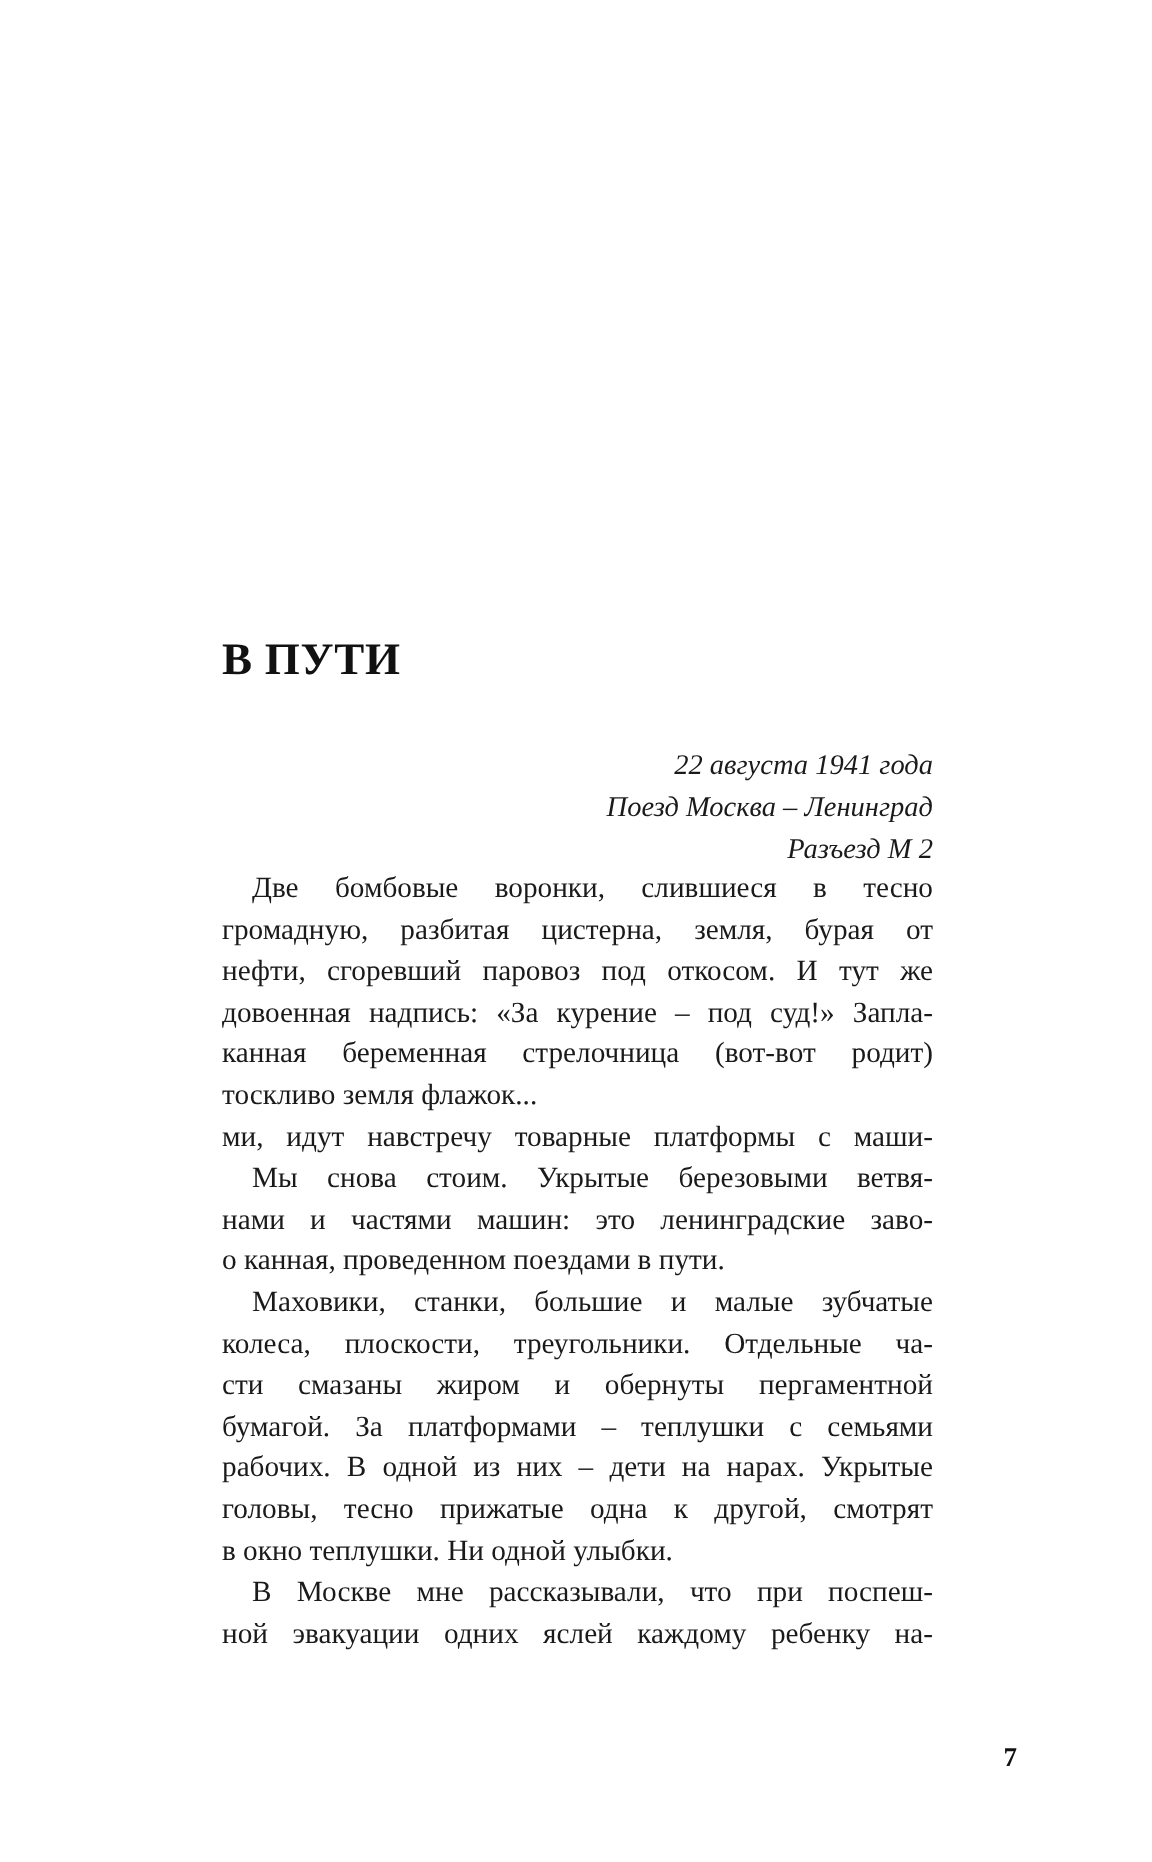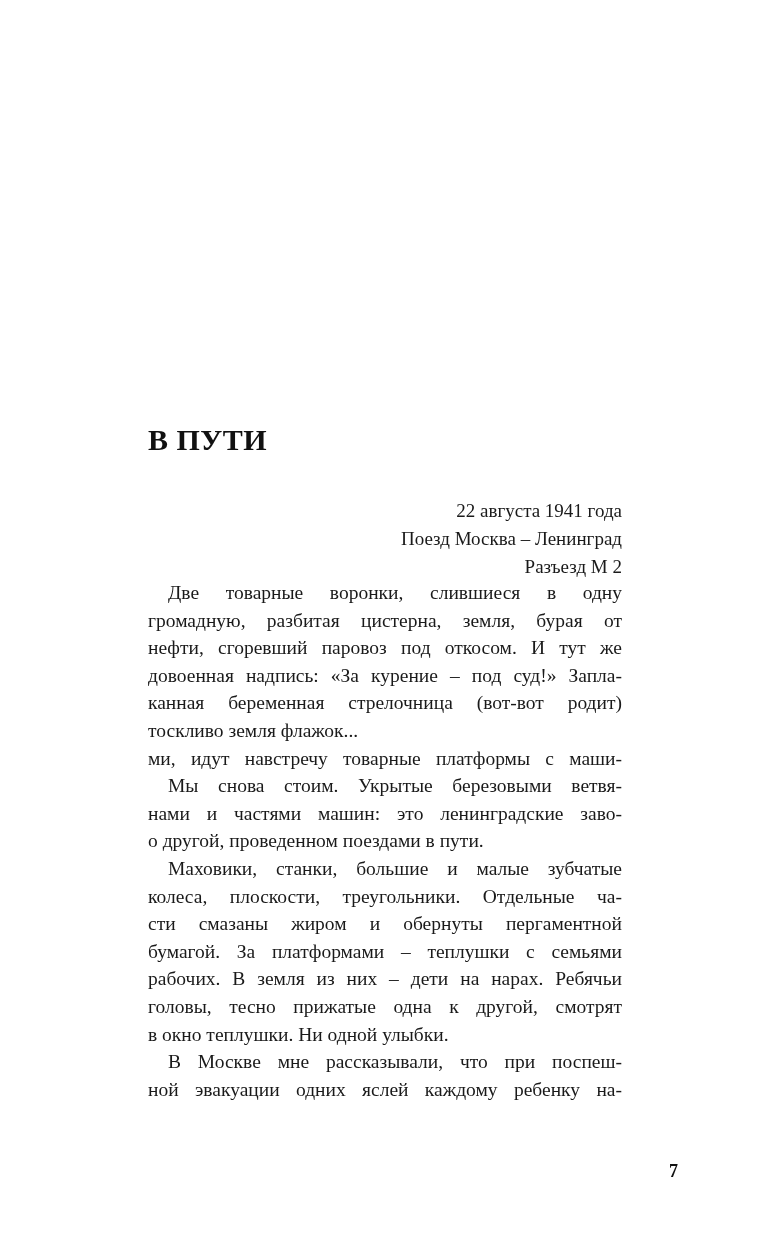--- a/index.html
+++ b/index.html
@@ -5,21 +5,21 @@
     html, body { margin: 0; padding: 0; background: #ffffff; }
     body { width: 768px; height: 1241px; position: relative; overflow: hidden; color: #1a1a1a; }
     .title {
       position: absolute; left: 148px; top: 423px;
       font-family: "Liberation Serif", serif; font-weight: bold;
       font-size: 30px; letter-spacing: 0.5px; color: #111;
       margin: 0;
     }
     .epigraph {
       position: absolute; right: 146px; top: 497px;
-      font-family: "Liberation Serif", serif; 
+      font-family: "Liberation Serif", serif; font-style: italic;
       font-size: 19px; line-height: 28px; text-align: right; color: #1a1a1a;
     }
     .epigraph div { white-space: nowrap; }
     .body-text {
       position: absolute; left: 148px; top: 579px; width: 474px;
       font-family: "Liberation Serif", serif; font-size: 19.5px; color: #1a1a1a;
     }
     .line {
       height: 27.6px; line-height: 27.6px; white-space: nowrap;
       text-align: justify; text-align-last: justify;
@@ -36,34 +36,34 @@
 
 <h1 class="title">В ПУТИ</h1>
 
 <div class="epigraph">
   <div>22 августа 1941 года</div>
   <div>Поезд Москва – Ленинград</div>
   <div>Разъезд М 2</div>
 </div>
 
 <div class="body-text" id="body-text">
-    <div class="line indent">Две товарные воронки, слившиеся в одну</div>
+    <div class="line indent">Две бомбовые воронки, слившиеся в тесно</div>
     <div class="line">громадную, разбитая цистерна, земля, бурая от</div>
     <div class="line">нефти, сгоревший паровоз под откосом. И тут же</div>
     <div class="line">довоенная надпись: «За курение – под суд!» Запла-</div>
     <div class="line">канная беременная стрелочница (вот-вот родит)</div>
     <div class="line last">тоскливо земля флажок...</div>
     <div class="line">ми, идут навстречу товарные платформы с маши-</div>
     <div class="line indent">Мы снова стоим. Укрытые березовыми ветвя-</div>
     <div class="line">нами и частями машин: это ленинградские заво-</div>
-    <div class="line last">о другой, проведенном поездами в пути.</div>
+    <div class="line last">о канная, проведенном поездами в пути.</div>
     <div class="line indent">Маховики, станки, большие и малые зубчатые</div>
     <div class="line">колеса, плоскости, треугольники. Отдельные ча-</div>
     <div class="line">сти смазаны жиром и обернуты пергаментной</div>
     <div class="line">бумагой. За платформами – теплушки с семьями</div>
-    <div class="line">рабочих. В земля из них – дети на нарах. Ребячьи</div>
+    <div class="line">рабочих. В одной из них – дети на нарах. Укрытые</div>
     <div class="line">головы, тесно прижатые одна к другой, смотрят</div>
     <div class="line last">в окно теплушки. Ни одной улыбки.</div>
     <div class="line indent">В Москве мне рассказывали, что при поспеш-</div>
     <div class="line">ной эвакуации одних яслей каждому ребенку на-</div>
   </div>
 
 <div class="page-number">7</div>
 
 </body></html>

